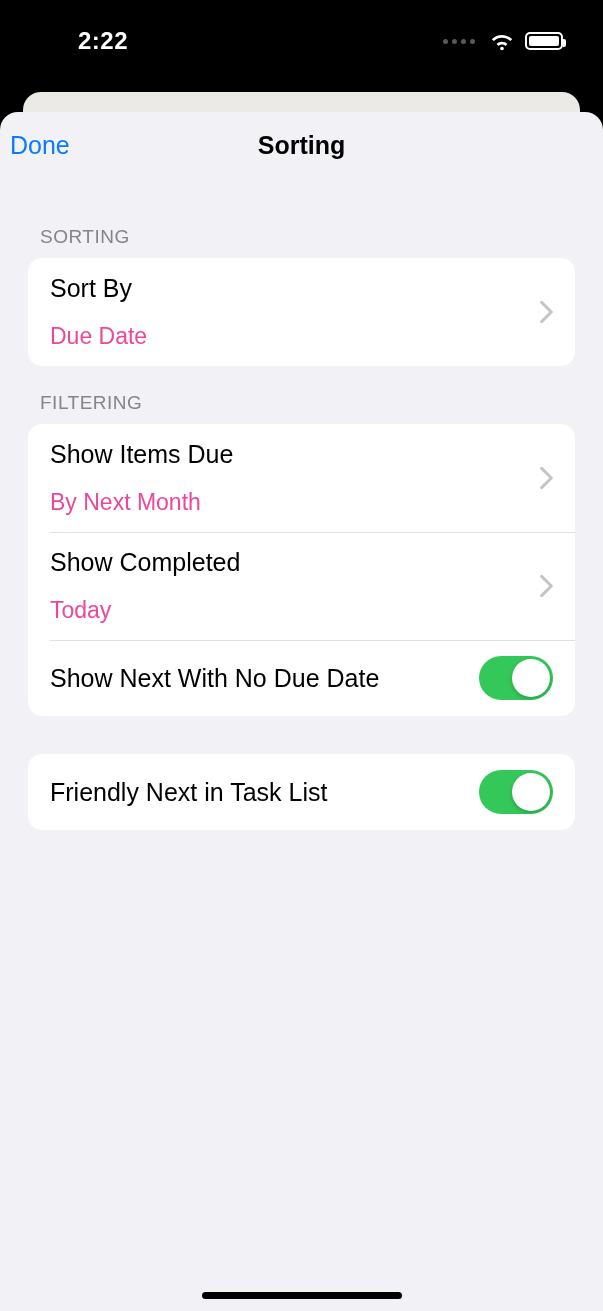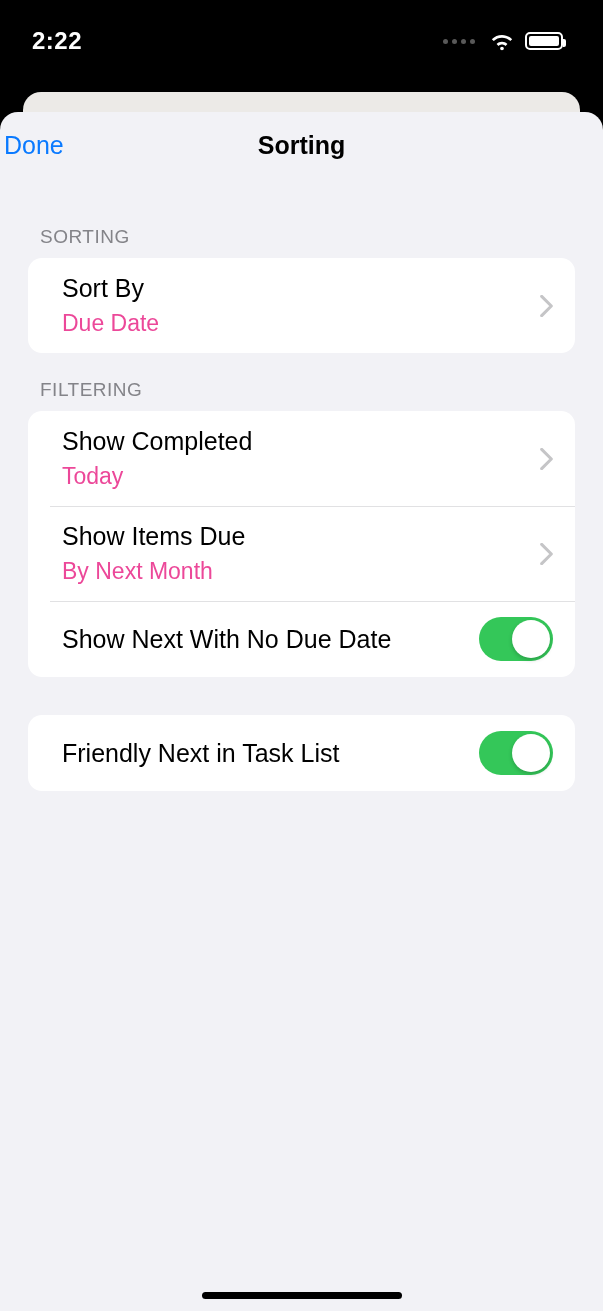--- a/index.html
+++ b/index.html
@@ -4,21 +4,21 @@
   <style>
     * { margin: 0; padding: 0; box-sizing: border-box; }
     html, body { width: 603px; height: 1311px; font-family: -apple-system, "Helvetica Neue", Arial, sans-serif; background: #000; overflow: hidden; }
 
     
     .status-bar {
       height: 82px;
       display: flex;
       align-items: center;
       justify-content: space-between;
-      padding: 0 40px 0 32px;
+      padding: 0 40px 0 78px;
       color: #fff;
     }
     .status-time { font-size: 24px; font-weight: 600; letter-spacing: 0.5px; }
     .status-right { display: flex; align-items: center; gap: 10px; }
     .cell-dots { display: flex; gap: 4px; margin-right: 4px; }
     .cell-dots span { width: 5px; height: 5px; border-radius: 50%; background: rgba(255,255,255,0.35); }
     .wifi-icon svg { display: block; }
     .battery {
       width: 38px; height: 18px;
       border: 2px solid #fff; border-radius: 5px;
@@ -58,21 +58,21 @@
     .nav {
       position: relative;
       height: 66px;
       display: flex;
       align-items: center;
       justify-content: center;
       padding: 0 22px;
     }
     .nav-done {
       position: absolute;
-      left: 4px;
+      left: 10px;
       color: #0a7aff;
       font-size: 25px;
       font-weight: 400;
     }
     .nav-title {
       font-size: 25px;
       font-weight: 600;
       color: #000;
     }
 
@@ -102,21 +102,21 @@
       min-height: 60px;
       position: relative;
     }
     .cell + .cell::before {
       content: "";
       position: absolute;
       top: 0; left: 22px; right: 0;
       height: 1px;
       background: #e1e1e3;
     }
-    .cell-text { flex: 1; display: flex; flex-direction: column; gap: 7px; margin-left: 12px; }
+    .cell-text { flex: 1; display: flex; flex-direction: column; gap: 20px; }
     .cell-title { font-size: 25px; color: #000; font-weight: 400; }
     .cell-sub   { font-size: 23px; color: #ec4899; }
     .chevron { color: #c5c5c7; flex: 0 0 auto; margin-left: 8px; }
     .chevron svg { display: block; }
 
     .cell-footer {
       padding: 16px 22px 18px;
       font-size: 22px;
       color: #8a8a8e;
       line-height: 1.35;
@@ -199,34 +199,34 @@
       </span>
     </div>
   </div>
 
   <div class="section-header second">FILTERING</div>
 
   <div class="group">
 
     <div class="cell">
       <div class="cell-text">
-        <div class="cell-title">Show Completed</div>
-        <div class="cell-sub">Today</div>
+        <div class="cell-title">Show Items Due</div>
+        <div class="cell-sub">By Next Month</div>
       </div>
       <span class="chevron">
         <svg width="13" height="22" viewBox="0 0 9 16">
             <path d="M1 1l7 7-7 7" stroke="currentColor" stroke-width="2.2" fill="none" stroke-linecap="round" stroke-linejoin="round"></path>
           </svg>
       </span>
     </div>
 
     <div class="cell">
       <div class="cell-text">
-        <div class="cell-title">Show Items Due</div>
-        <div class="cell-sub">By Next Month</div>
+        <div class="cell-title">Show Completed</div>
+        <div class="cell-sub">Today</div>
       </div>
       <span class="chevron">
         <svg width="13" height="22" viewBox="0 0 9 16">
             <path d="M1 1l7 7-7 7" stroke="currentColor" stroke-width="2.2" fill="none" stroke-linecap="round" stroke-linejoin="round"></path>
           </svg>
       </span>
     </div>
 
     <div class="cell">
       <div class="cell-text">

